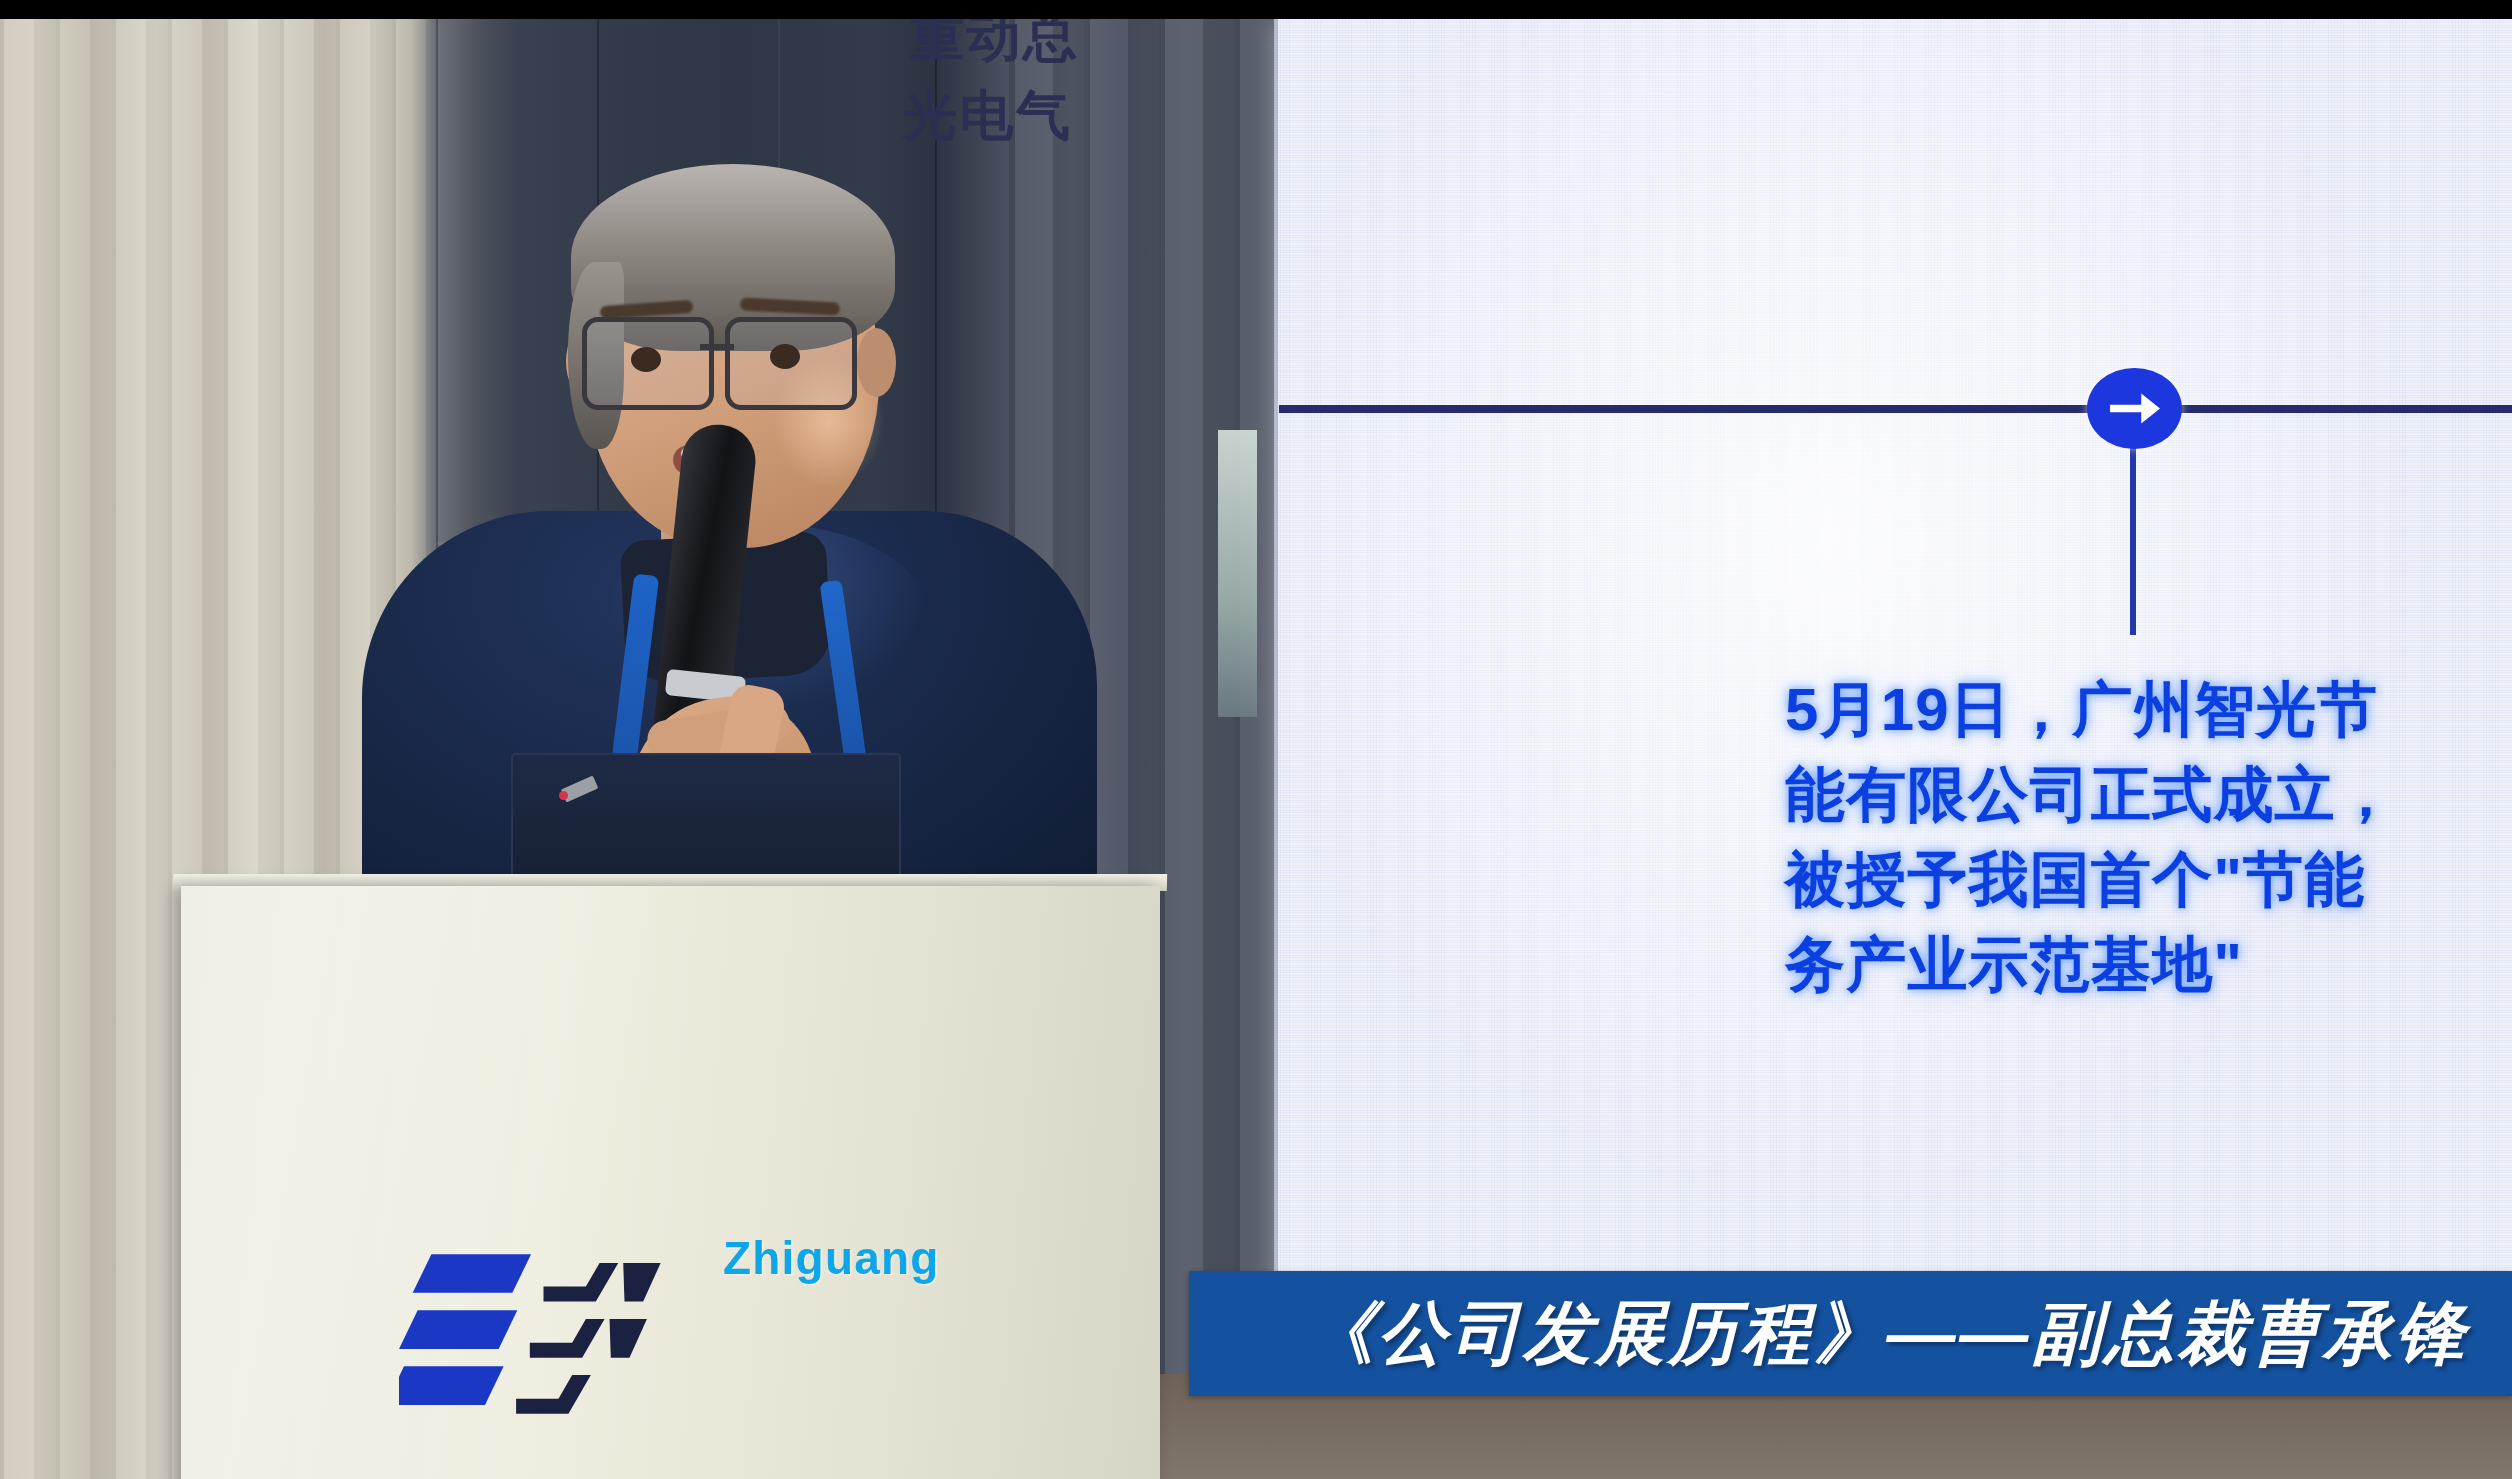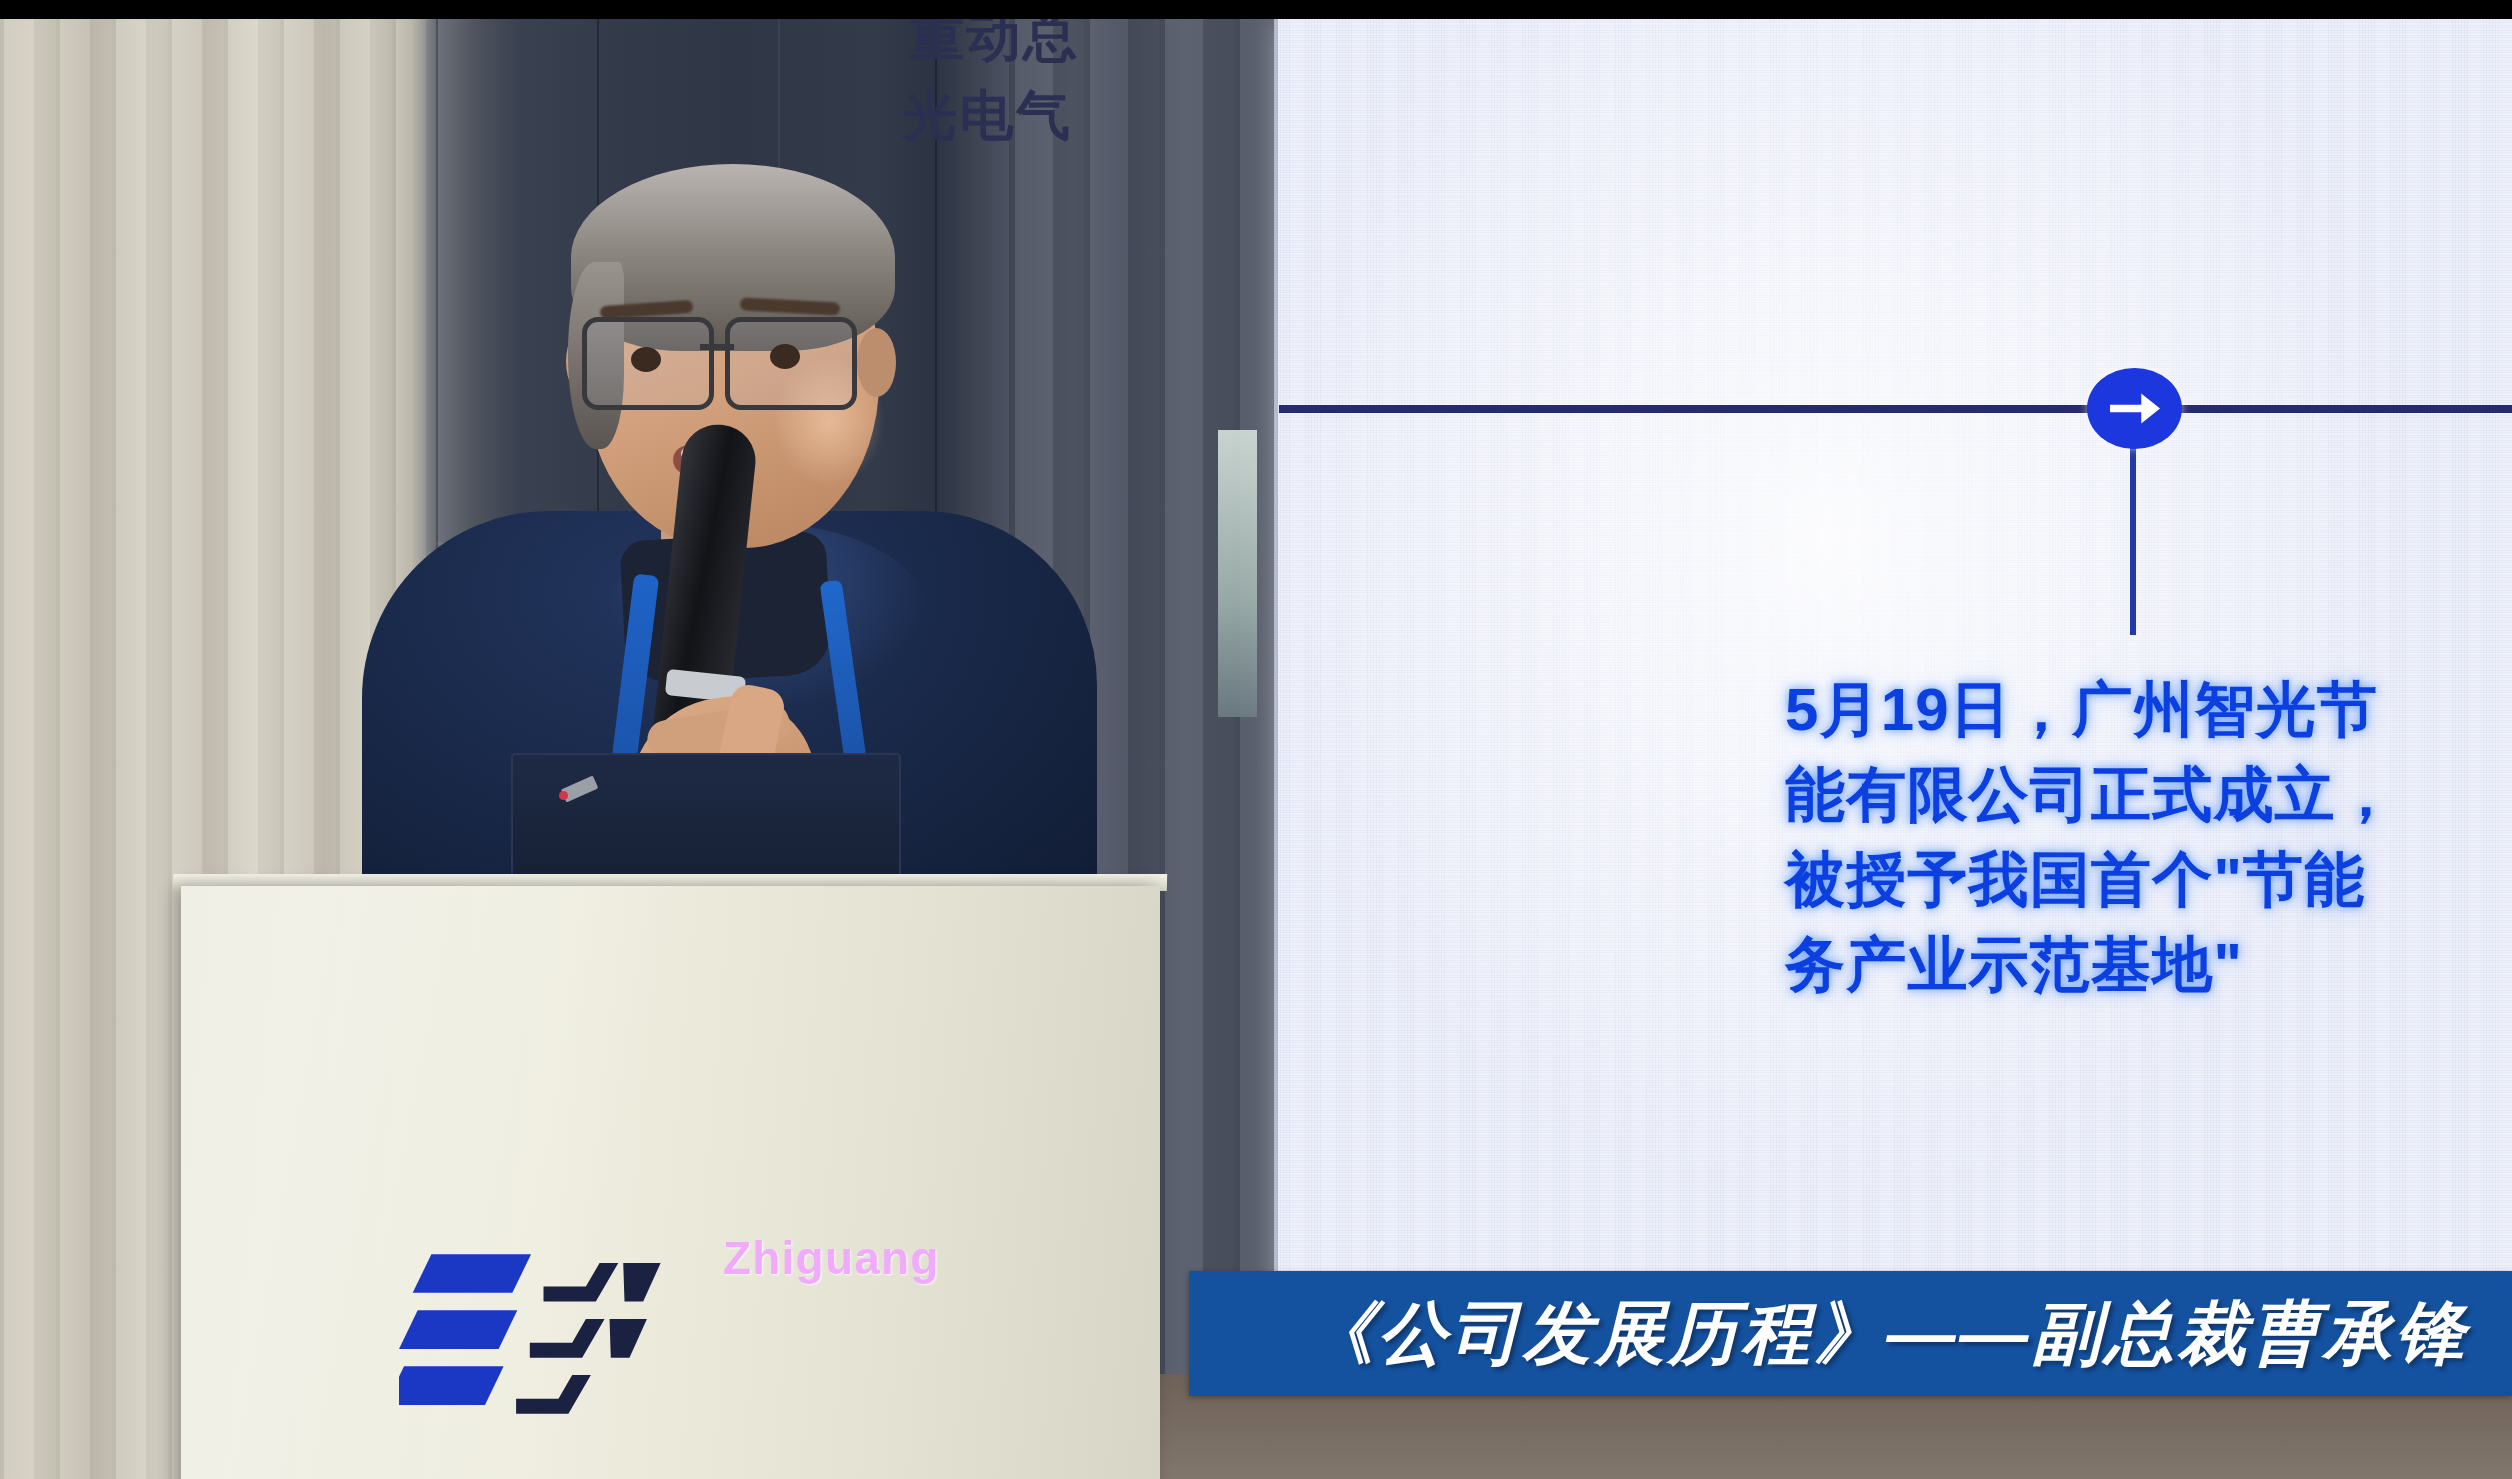--- a/index.html
+++ b/index.html
@@ -96,21 +96,21 @@
   }
   
   .logo{position:absolute;left:399px;top:1221px;width:698px;height:187px;}
   .logo-mark{position:absolute;left:0;top:7.5px;width:299px;height:168px;}
   .logo-text{position:absolute;left:324px;top:-13.7px;}
   .logo-cn{
     font-size:101px;font-weight:700;color:#191f3d;letter-spacing:5px;line-height:1;
     text-shadow:1.9px 2.5px 2.5px rgba(255,255,255,.85);
   }
   .logo-en{
-    font-size:46px;font-weight:700;color:#f0abfc;letter-spacing:1.2px;
+    font-size:46px;font-weight:700;color:#0ea5e9;letter-spacing:1.2px;
     margin-top:5px;text-shadow:1.2px 1.2px 1.9px rgba(255,255,255,.8);
   }
   
   .person{position:absolute;left:399px;top:131px;width:660px;height:748px;}
   .torso{
     position:absolute;left:-37px;top:361px;width:735px;height:399px;
     background:radial-gradient(ellipse at 40% 20%,#23355e 0%,#182746 55%,#111c33 100%);
     border-radius:187px 174px 0 0;
   }
   .shoulder-hl{

